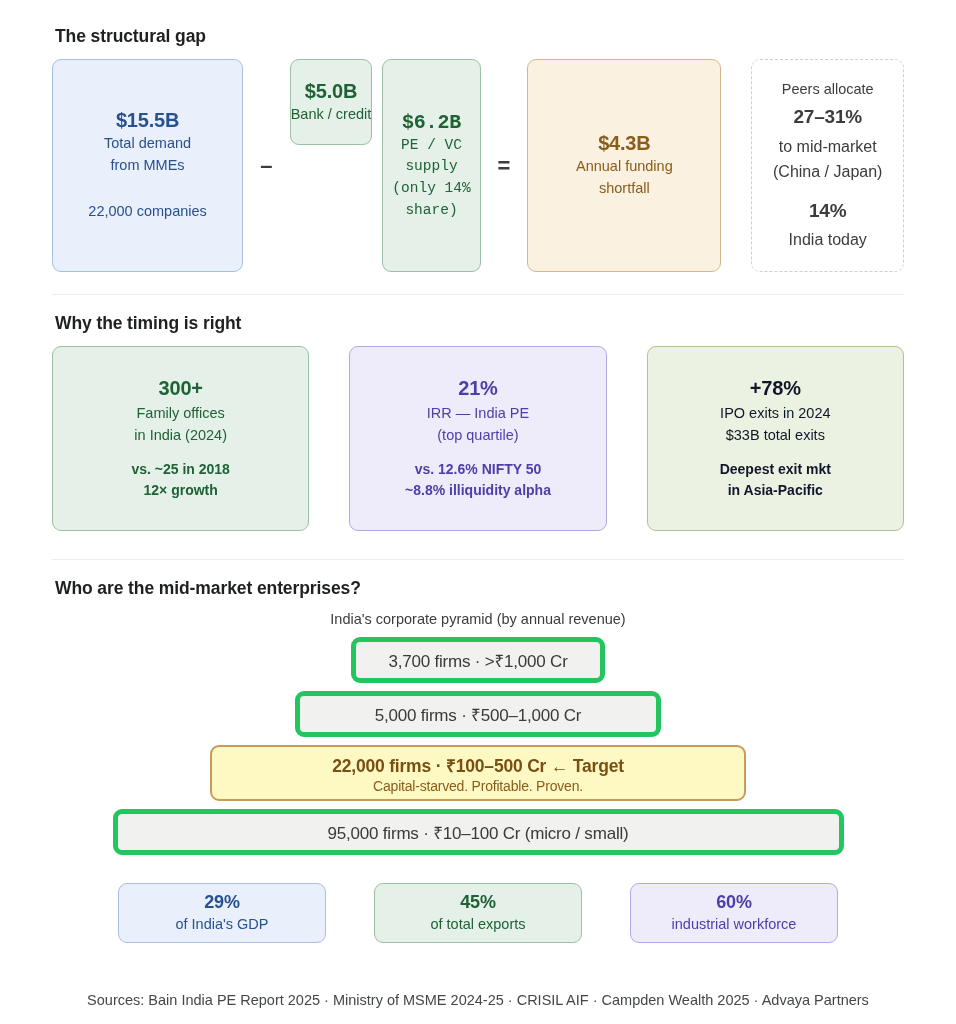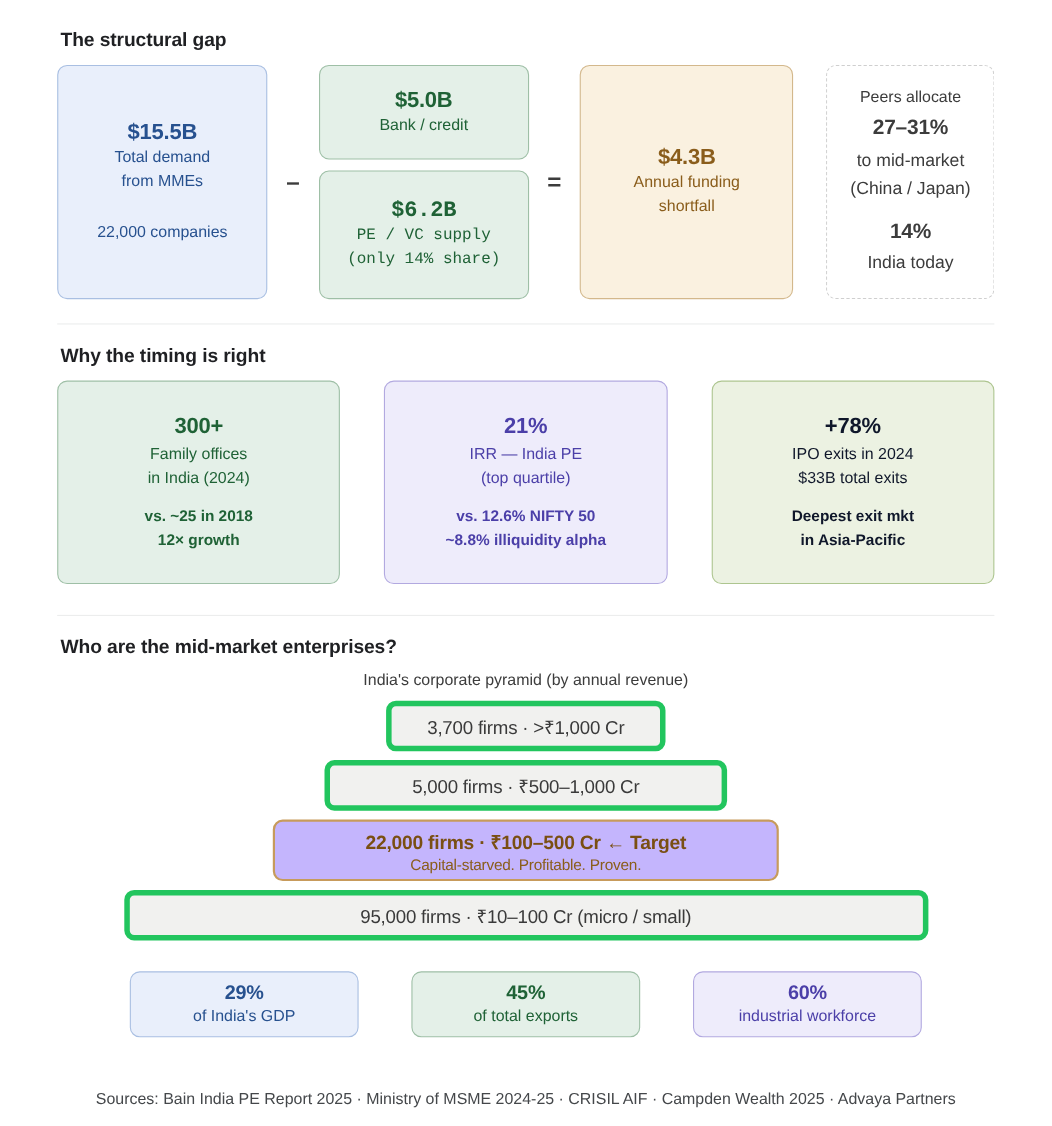--- a/index.html
+++ b/index.html
@@ -86,21 +86,21 @@
     display: flex;
     align-items: center;
     justify-content: center;
     font-size: 22px;
     font-weight: bold;
     color: #3c3c3c;
   }
   .supply-col {
     width: 197px;
     display: flex;
-    flex-direction: column;
+    flex-direction: row;
     gap: 10px;
   }
   .card-bank   { height: 86px; }
   .card-pevc   { flex: 1; font-family: Liberation Mono, monospace; }
   .card-short  { width: 200px; }
   .spacer-28   { width: 31px; }
   .peers {
     box-sizing: border-box;
     width: 157px;
     border: 1px dashed #cfcfcf;
@@ -152,23 +152,23 @@
     align-items: center;
     justify-content: center;
     text-align: center;
     height: 46px;
     font-size: 17px;
     letter-spacing: -0.2px;
   }
   .tier-1 { width: 254px; }
   .tier-2 { width: 366px; }
   .tier-3 {
-    width: 460px;
+    width: 536px;
     height: 56px;
-    background: #c4b5fd;
+    background: #fef9c3;
     border: 2px solid #c79b5c;
     color: #7a4f13;
     font-weight: bold;
   }
   .tier-3 .tline { font-size: 17.5px; letter-spacing: -0.2px; }
   .tier-3 .tnote { font-size: 14px; font-weight: normal; color:#8a5d1b; margin-top: 1px;}
   .tier-4 { width: 731px; }
 
   
   .stats-row {

